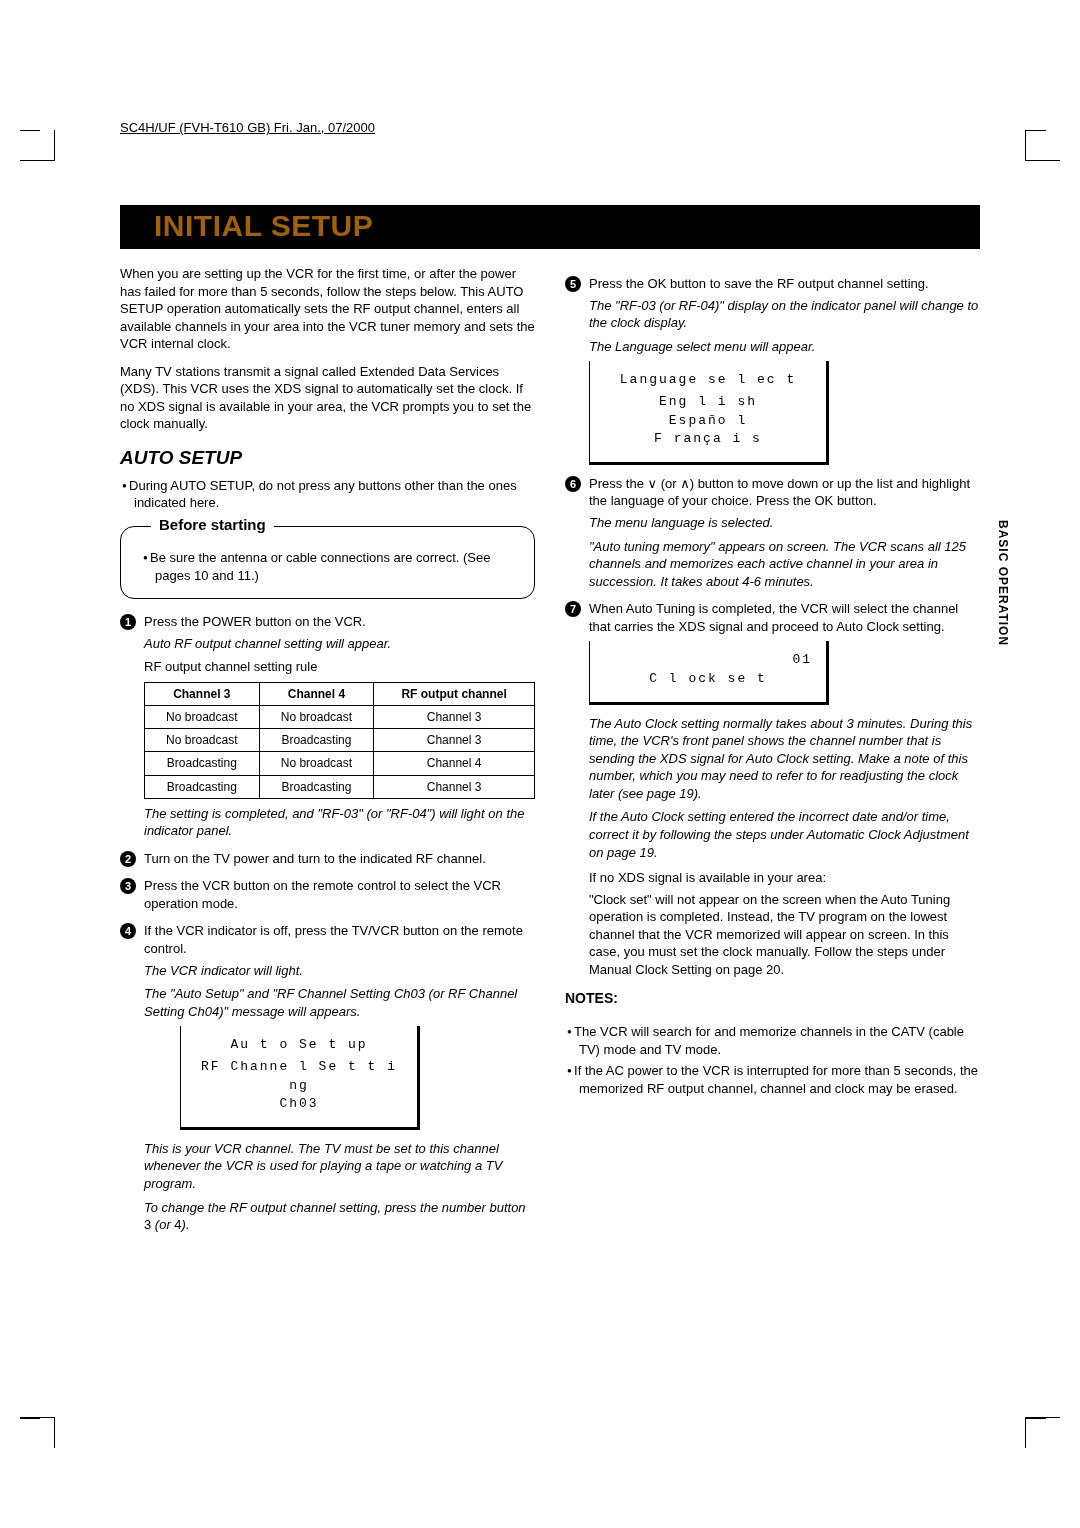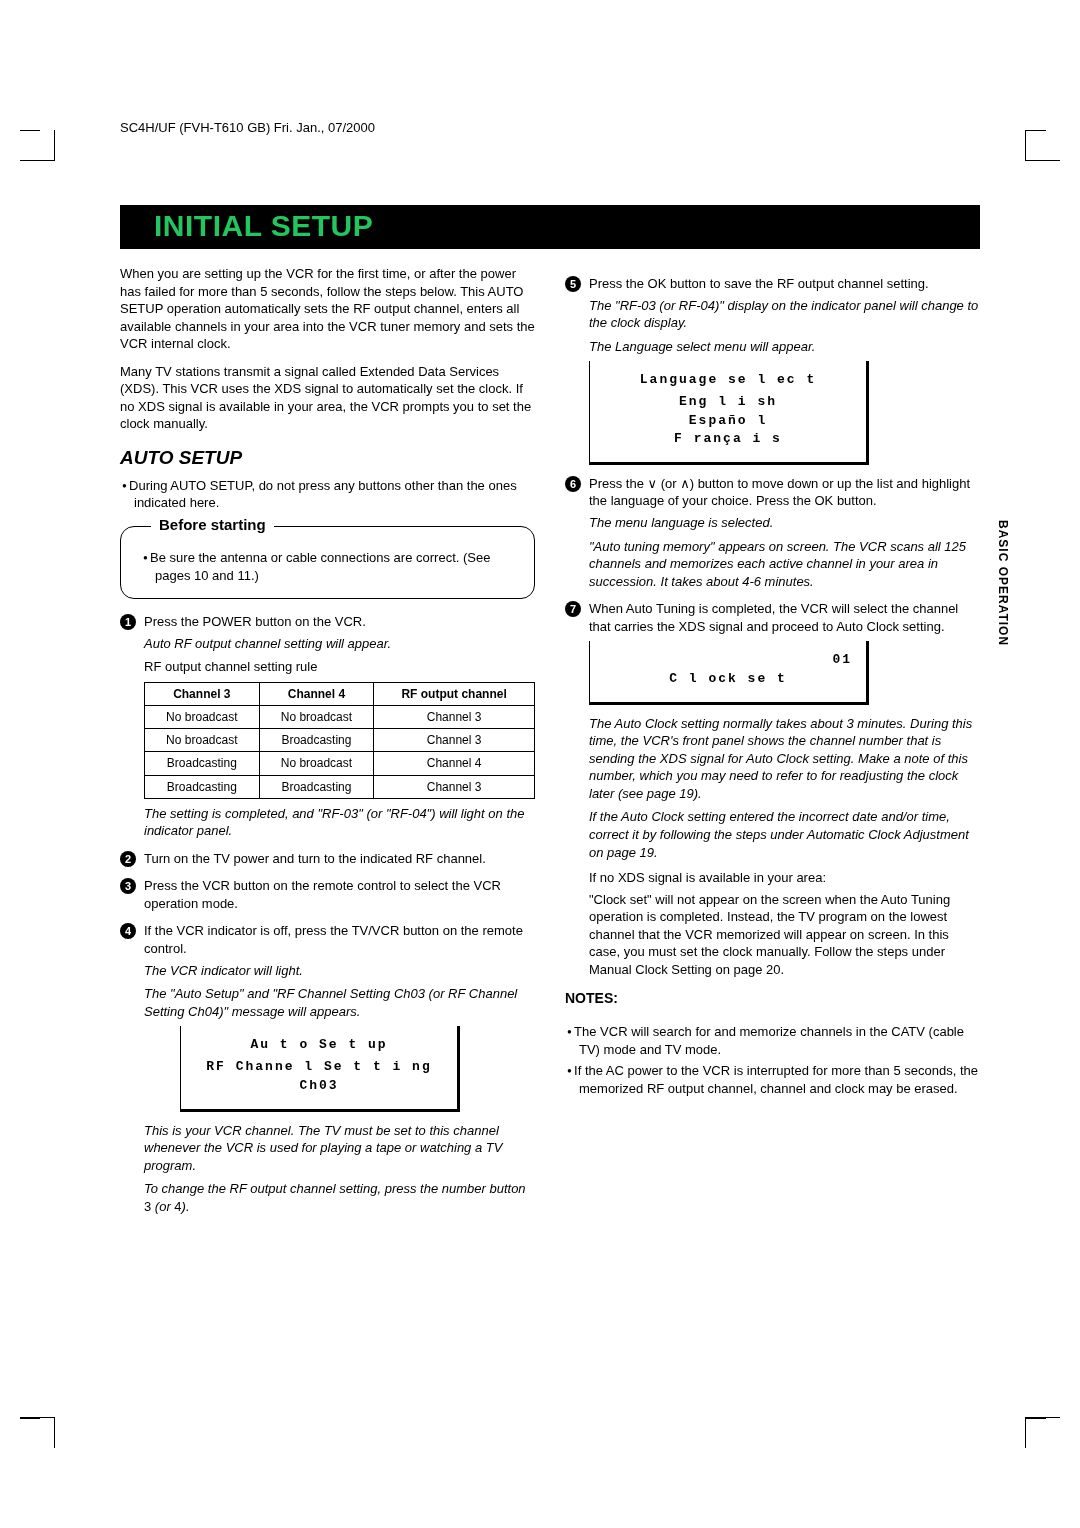--- a/index.html
+++ b/index.html
@@ -14,24 +14,25 @@
   .page {
     position: relative;
     width: 1080px;
     height: 1528px;
     box-sizing: border-box;
     padding: 120px 100px 60px 120px;
   }
   .header-line {
     font-size: 13px;
     margin-bottom: 70px;
+    text-decoration: underline;
   }
   .title-bar {
     background: #000;
-    color: #22c55e;
+    color: #a16207;
     font-size: 30px;
     font-weight: bold;
     padding: 4px 20px 6px 34px;
     margin-bottom: 16px;
     letter-spacing: 0.5px;
   }
   .columns {
     display: flex;
     gap: 30px;
   }
@@ -117,23 +118,23 @@
   }
   table.rf th { font-weight: bold; }
   .osd {
     border-left: 1px solid #000;
     border-right: 3px solid #000;
     border-bottom: 3px solid #000;
     border-top: none;
     margin: 6px 0 10px 24px;
     padding: 10px 14px 14px 14px;
     font-family: "Courier New", monospace;
-    font-weight: bold;
+    font-weight: normal;
     font-size: 13px;
-    width: 280px;
+    width: 240px;
     letter-spacing: 2px;
     line-height: 1.4;
     box-sizing: border-box;
     text-align: center;
   }
   .osd-row {
     display:flex;
     justify-content: space-between;
   }
   .sidetab {

